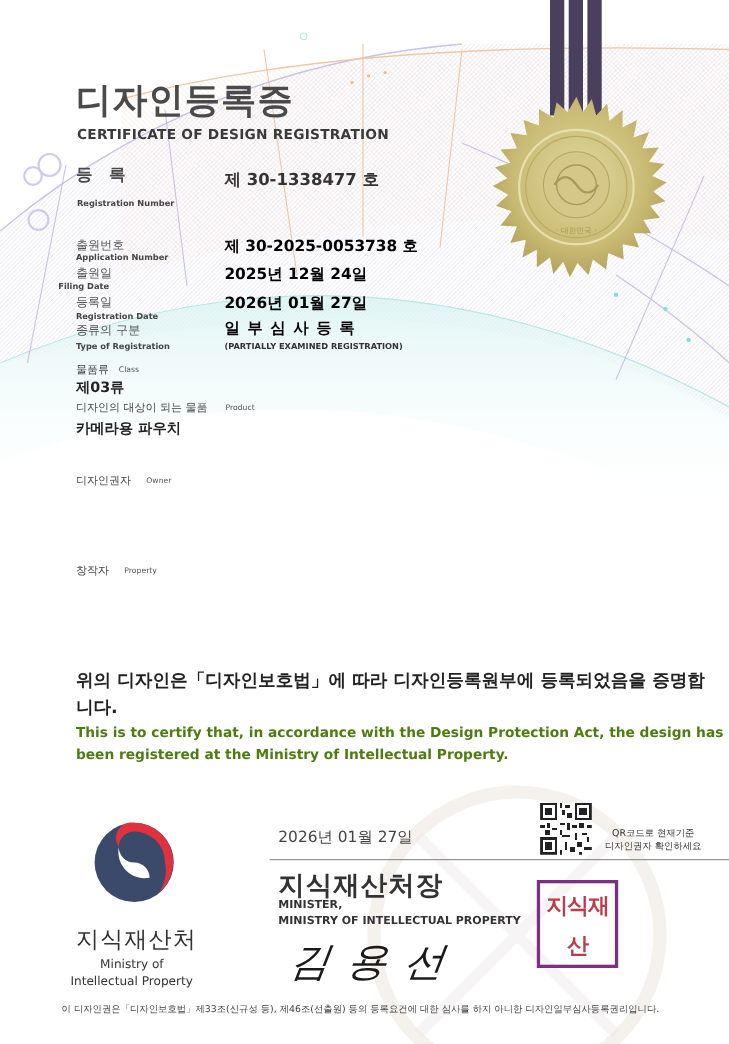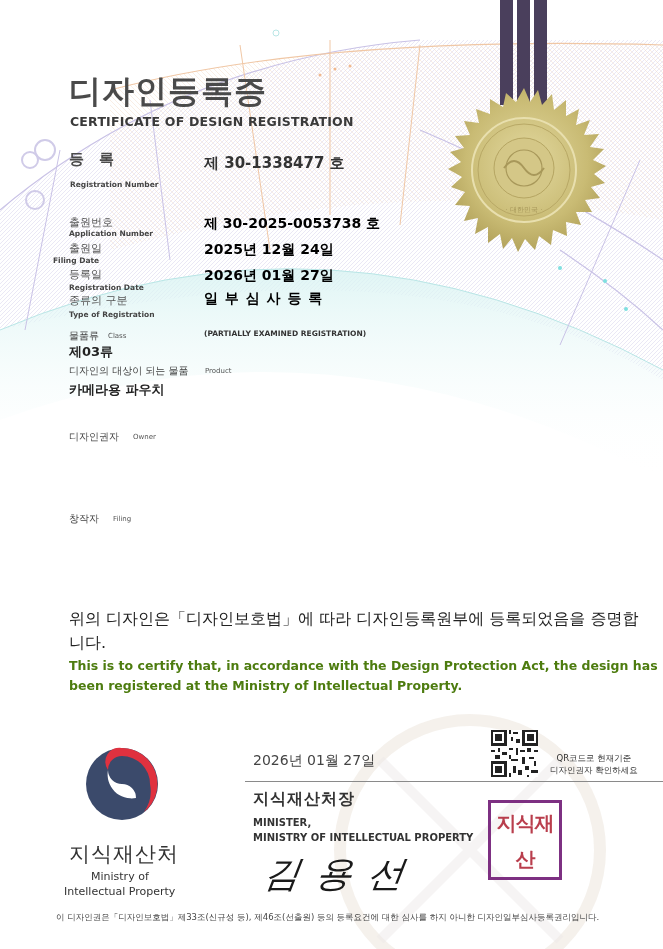--- a/index.html
+++ b/index.html
@@ -11,32 +11,32 @@
   .abs { position: absolute; z-index: 2; white-space: nowrap; }
 
   .title-ko { left: 69px; top: 70px; font-size: 32px; font-weight: bold; color: #4a4a4a; letter-spacing: 1px; }
   .title-en { left: 70px; top: 114px; font-size: 12.5px; font-weight: bold; color: #3a3a3a; letter-spacing: 0.2px; }
 
   .lbl-ko { font-size: 11px; color: #555; }
   .lbl-ko-lg { font-size: 14px; color: #555; letter-spacing: 3px; font-family: Liberation Mono, monospace; }
   .lbl-en { font-size: 7.5px; color: #444; font-weight: bold; }
   .val { font-size: 14px; font-weight: bold; color: #000000; }
   .val-lg { font-size: 15px; font-weight: bold; color: #333; }
-  .val-sub { font-size: 7.5px; font-weight: bold; color: #333; margin-top: 19px; }
+  .val-sub { font-size: 7.5px; font-weight: bold; color: #333; }
 
   .small-ko { font-size: 10px; color: #444; }
   .small-en { font-size: 7px; color: #555; }
   .bold-ko { font-size: 13px; font-weight: bold; color: #222; }
 
-  .cert-ko { left: 69px; top: 607px; font-size: 16px; font-weight: normal; color: #222; line-height: 24px; white-space: normal; width: 580px; }
+  .cert-ko { left: 69px; top: 607px; font-size: 16px; font-weight: bold; color: #222; line-height: 24px; white-space: normal; width: 580px; }
   .cert-en { left: 69px; top: 656px; font-size: 12.5px; font-weight: bold; color: #4d7c0f; line-height: 20px; white-space: normal; width: 590px; }
 
   .issue-date { left: 253px; top: 752px; font-size: 14px; color: #444; }
   .sig-line { position: absolute; left: 245px; top: 781px; width: 418px; height: 1px; background: #8a8a8a; z-index: 2; }
-  .minister-ko { left: 253px; top: 789px; font-size: 16px; font-weight: bold; color: #333; letter-spacing: 1px; }
+  .minister-ko { left: 253px; top: 789px; font-size: 24px; font-weight: bold; color: #333; letter-spacing: 1px; }
   .minister-en1 { left: 253px; top: 817px; font-size: 10px; font-weight: bold; color: #333; text-align: right; }
   .minister-en2 { left: 253px; top: 832px; font-size: 10px; font-weight: bold; color: #333; }
   .signature { left: 264px; top: 850px; font-family: "DejaVu Serif", serif; font-size: 36px; color: #1a1a1a; letter-spacing: 16px; font-style: italic; transform: skewX(-8deg); }
 
   .qr { position: absolute; left: 491px; top: 730px; width: 47px; height: 47px; z-index: 2; }
   .qr-text { left: 550px; top: 752px; font-size: 8.5px; color: #333; text-align: center; line-height: 12px; }
 
   .stamp { position: absolute; left: 488px; top: 800px; width: 74px; height: 80px; border: 3px solid #701a75; z-index: 3; color: #b22a3a; font-size: 20px; line-height: 36px; text-align: center; font-weight: bold; padding-top: 2px; letter-spacing: -1px; opacity: 0.9; }
   .stamp span { display: block; }
 
@@ -152,21 +152,21 @@
 <div class="abs bold-ko" style="left:69px; top:343px;">제03류</div>
 
 <div class="abs small-ko" style="left:69px; top:364px;">디자인의 대상이 되는 물품</div>
 <div class="abs small-en" style="left:205px; top:367px;">Product</div>
 <div class="abs bold-ko" style="left:69px; top:381px;">카메라용 파우치</div>
 
 <div class="abs small-ko" style="left:69px; top:430px;">디자인권자</div>
 <div class="abs small-en" style="left:133px; top:433px;">Owner</div>
 
 <div class="abs small-ko" style="left:69px; top:512px;">창작자</div>
-<div class="abs small-en" style="left:113px; top:515px;">Filing</div>
+<div class="abs small-en" style="left:113px; top:515px;">Property</div>
 
 <div class="abs cert-ko">위의 디자인은「디자인보호법」에 따라 디자인등록원부에 등록되었음을 증명합니다.</div>
 <div class="abs cert-en">This is to certify that, in accordance with the Design Protection Act, the design has been registered at the Ministry of Intellectual Property.</div>
 
 <svg class="ministry-logo" viewBox="0 0 76 76" xmlns="http://www.w3.org/2000/svg">
   <circle cx="38" cy="38" r="36" fill="#3b4a6b"></circle>
   <path d="M38 2 A36 36 0 0 1 60 66 A36 36 0 0 0 66 38 A28 28 0 0 0 38 10 A14 14 0 0 0 38 38 A14 14 0 0 1 24 24 A14 14 0 0 1 38 2 Z" fill="#e0313f"></path>
   <path d="M38 10 A28 28 0 0 1 60 66 A32 32 0 0 0 62 38 A24 24 0 0 0 38 14 Z" fill="#ffffff" opacity="0.0"></path>
   <path d="M24 24 A14 14 0 0 0 38 38 A14 14 0 0 1 52 52 A24 24 0 0 1 24 24 Z" fill="#ffffff"></path>
 </svg>

